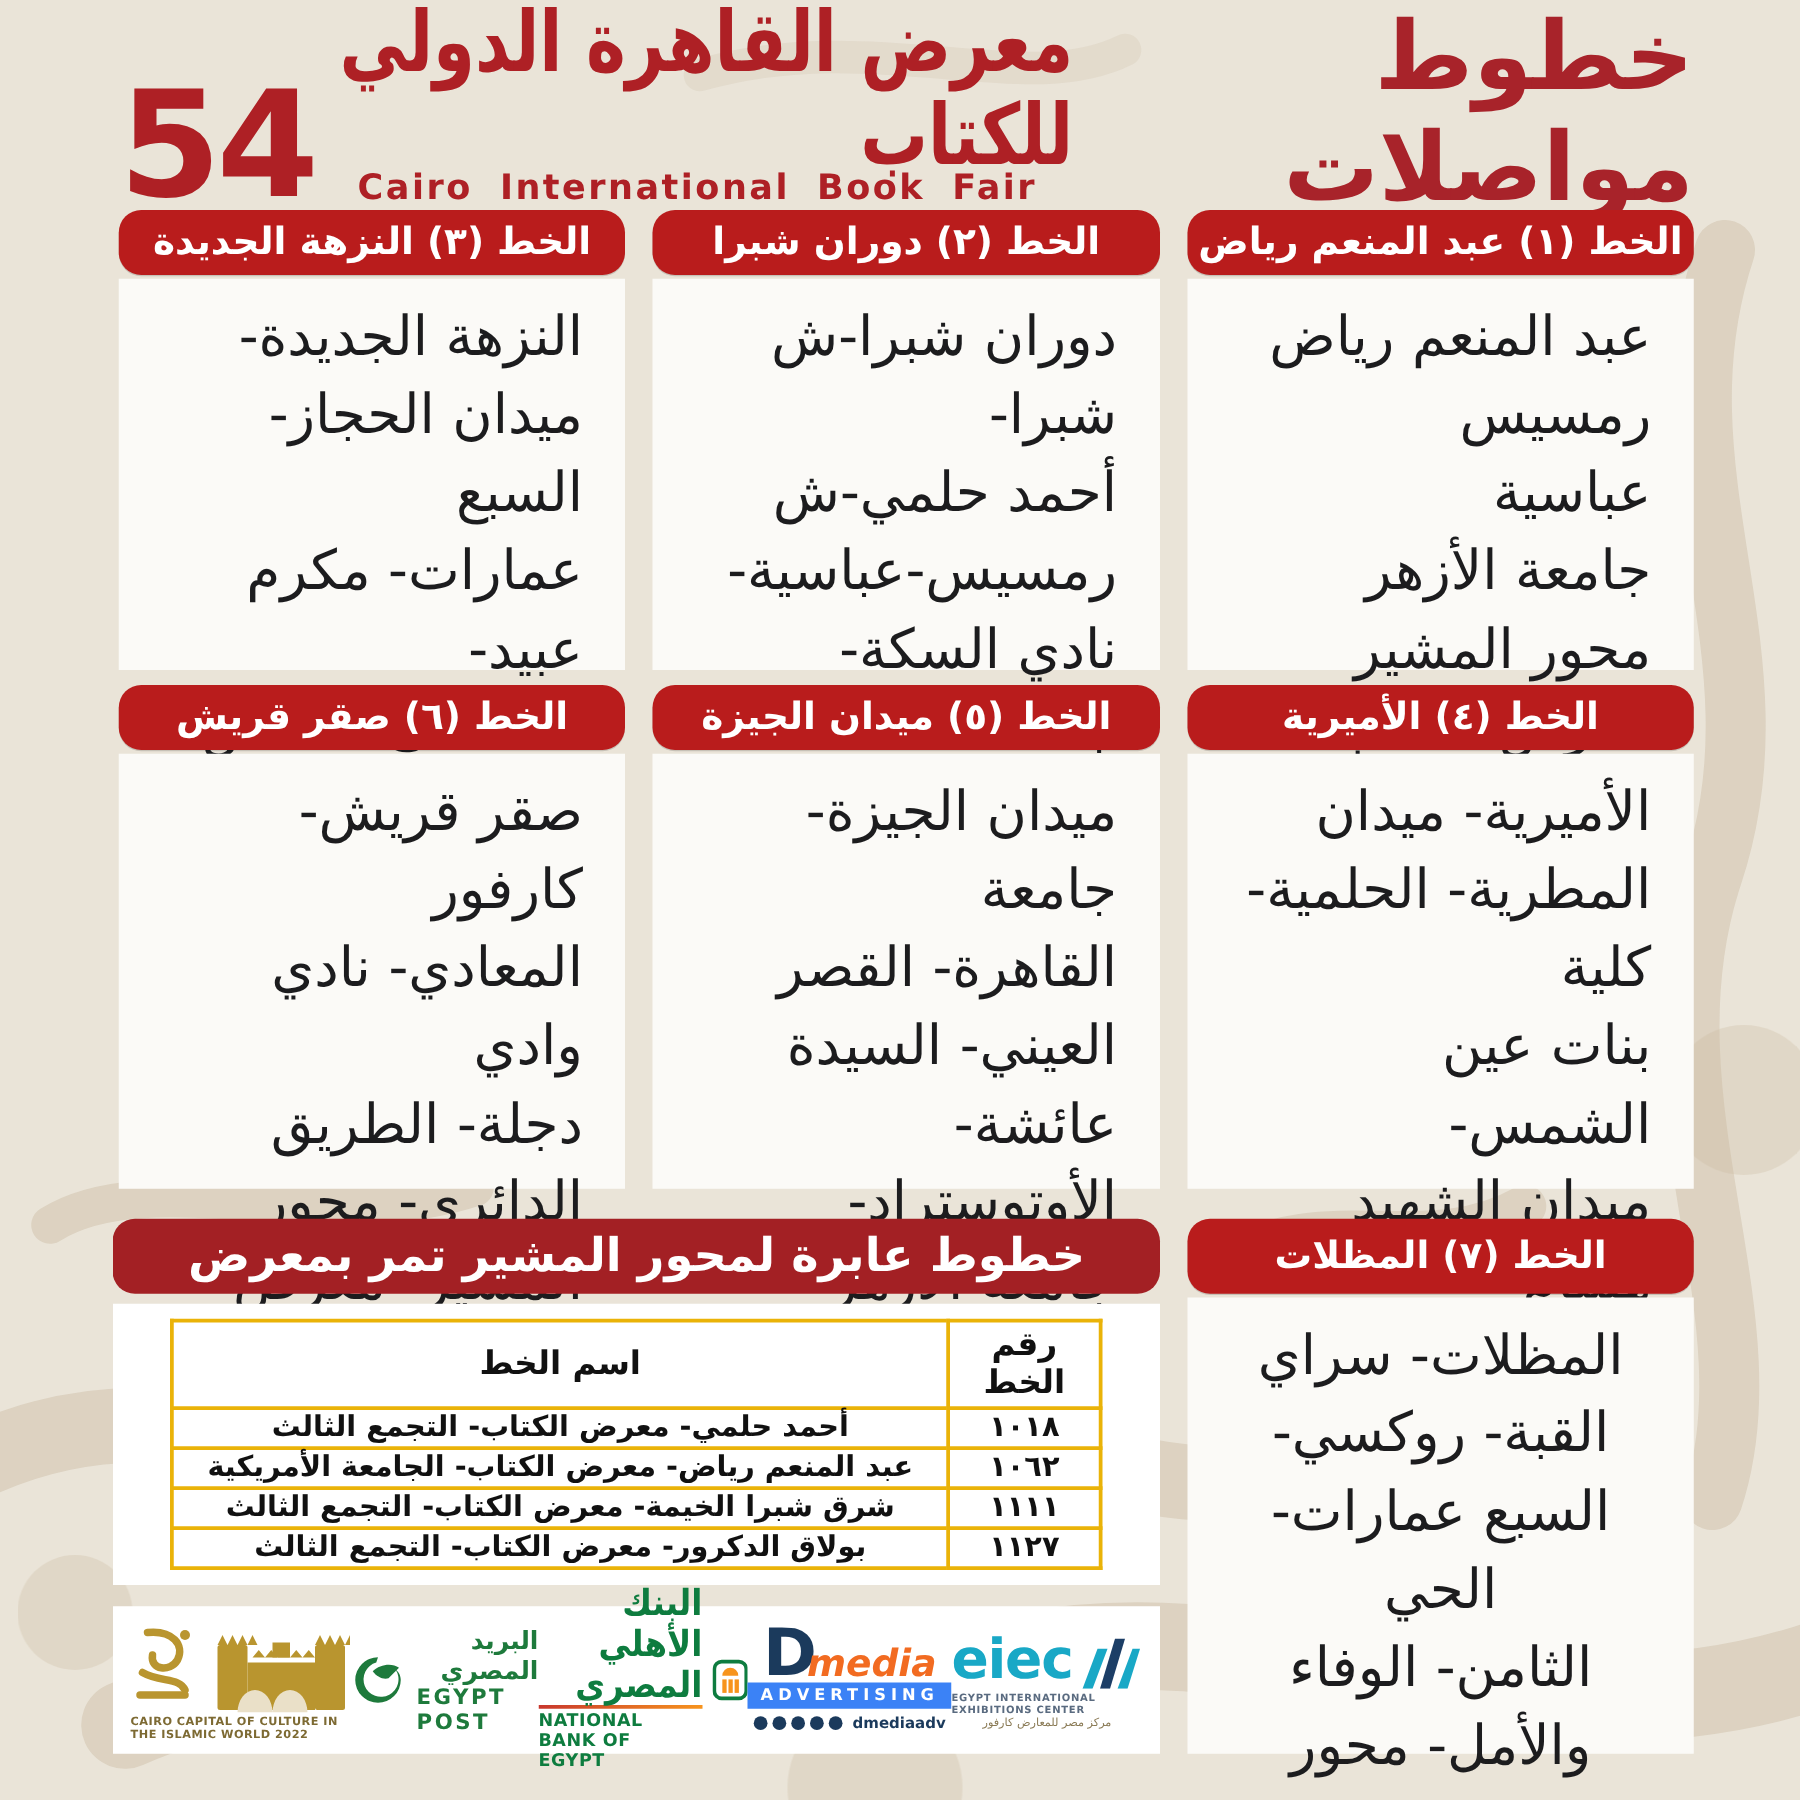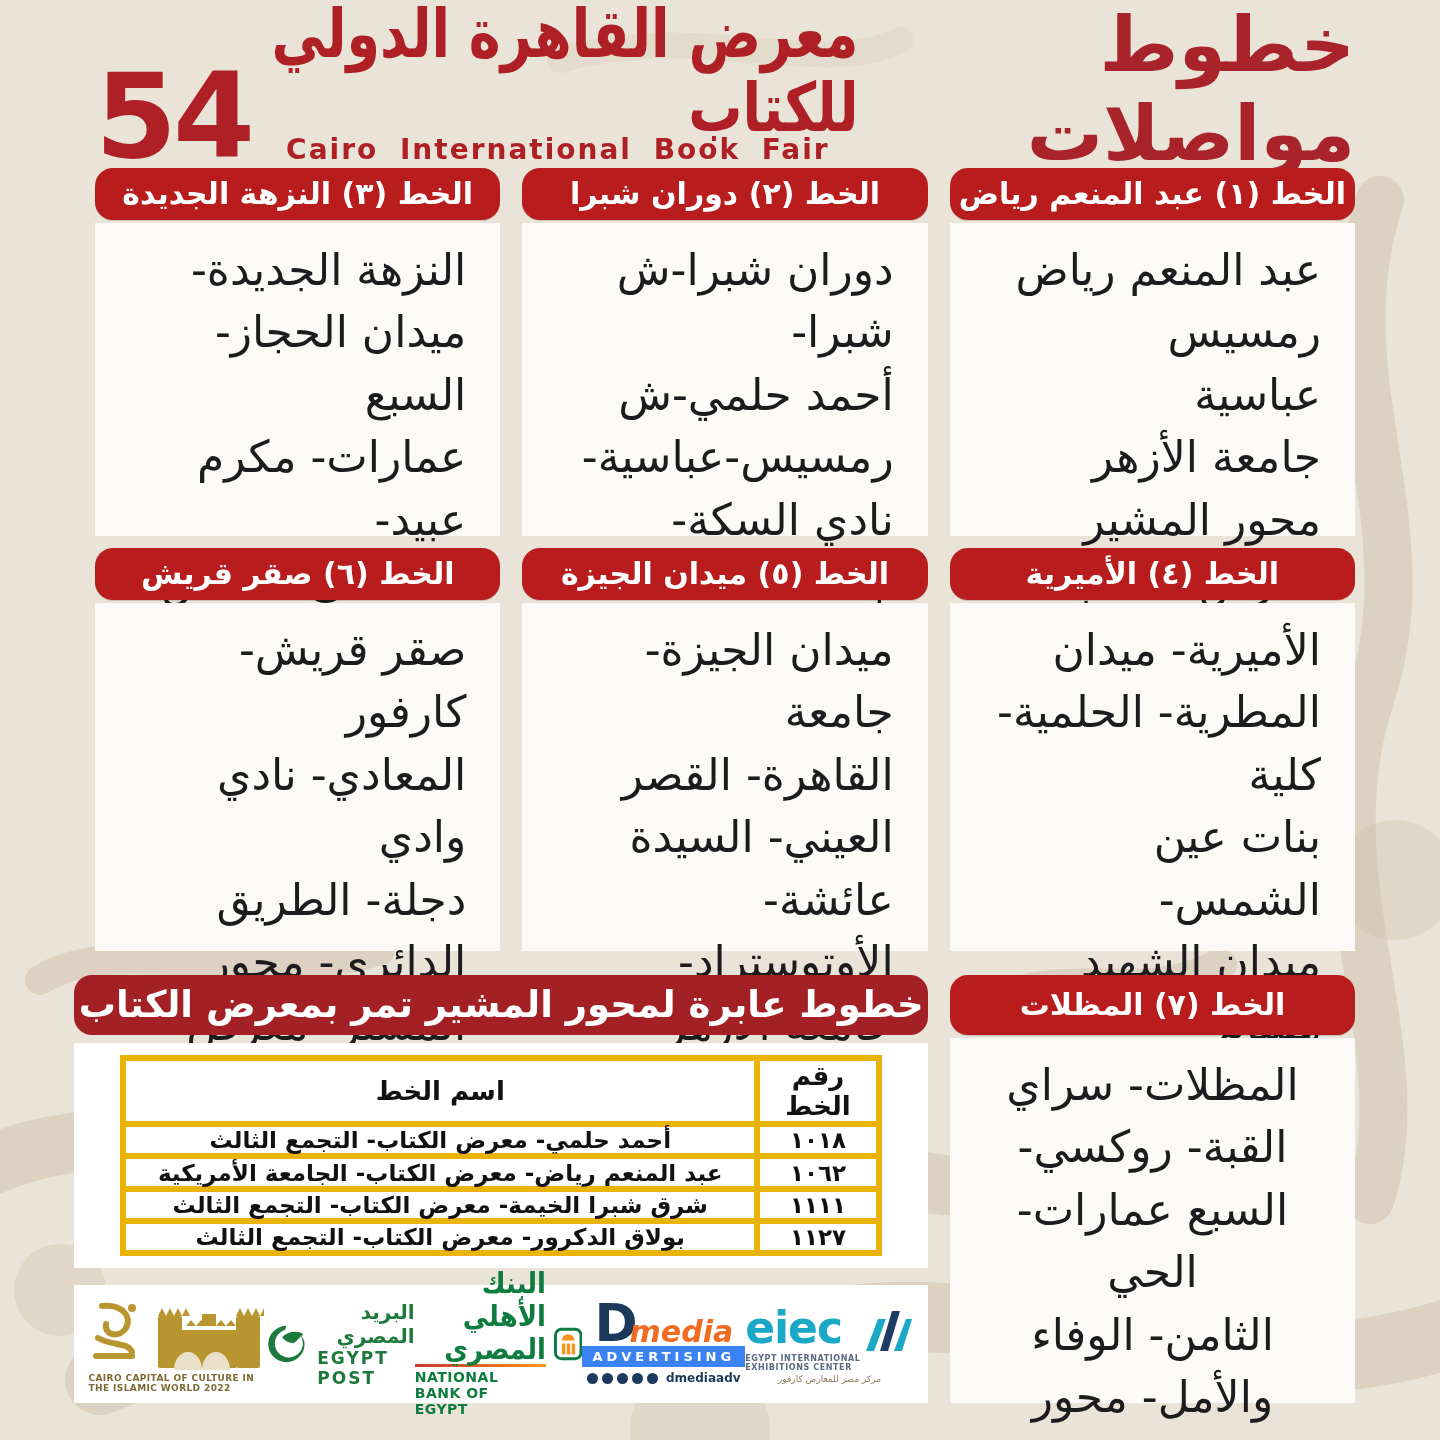--- a/index.html
+++ b/index.html
@@ -25,21 +25,21 @@
 
   
   .bottom{position:absolute;top:975px;left:95px;right:85px;display:flex;direction:rtl;gap:22px;}
   .col7{width:405px;flex:0 0 405px;}
   .col7 .pill{height:60px;line-height:60px;}
   .col7 .body{height:365px;text-align:center;}
   .leftcol{flex:1;display:flex;flex-direction:column;}
   .banner{background:#A32024;border-radius:18px;color:#fff;font-weight:bold;font-size:37px;text-align:center;height:60px;line-height:60px;direction:rtl;}
   .table-panel{background:#fff;margin-top:8px;height:225px;box-sizing:border-box;padding:12px 46px;}
   table.xing{width:100%;height:100%;border-collapse:collapse;direction:rtl;table-layout:fixed;}
-  table.xing th,table.xing td{border:6px solid #eab308;text-align:center;font-weight:bold;color:#111;padding:0 6px;}
+  table.xing th,table.xing td{border:3px solid #eab308;text-align:center;font-weight:bold;color:#111;padding:0 6px;}
   table.xing th{font-size:26px;}
   table.xing td{font-size:23px;}
   col.numcol{width:122px;}
   .logos{background:#fff;margin-top:17px;height:118px;display:flex;align-items:center;justify-content:space-between;direction:ltr;padding:0 14px;box-sizing:border-box;}
 
   
   .sp{display:flex;flex-direction:row;align-items:center;justify-content:center;}
   .cc-wrap{display:flex;flex-direction:column;align-items:center;}
   .cc-icons{display:flex;align-items:flex-end;gap:14px;height:74px;}
   .cc-caption{font-size:9px;font-weight:bold;color:#7d6a33;letter-spacing:.4px;margin-top:3px;}
@@ -54,21 +54,21 @@
   .nbe-en{font-size:14px;font-weight:bold;color:#0E7C3F;letter-spacing:.5px;}
   .dm{display:flex;flex-direction:column;align-items:center;}
   .dm-name{display:flex;align-items:flex-end;line-height:.8;}
   .dm-d{font-size:52px;font-weight:800;color:#1B3A5C;}
   .dm-media{font-size:30px;font-weight:bold;color:#F26B21;font-style:italic;margin-left:-8px;}
   .dm-bar{background:#3b82f6;color:#fff;font-size:13px;font-weight:bold;letter-spacing:4px;padding:3px 10px;margin-top:2px;}
   .dm-social{display:flex;align-items:center;gap:4px;margin-top:4px;}
   .dm-dot{width:11px;height:11px;border-radius:50%;background:#1B3A5C;display:inline-block;}
   .dm-handle{font-size:12px;font-weight:bold;color:#1B3A5C;margin-left:4px;}
   .eiec{display:flex;flex-direction:column;align-items:flex-start;}
-  .eiec-top{display:flex;align-items:center;gap:20px;}
+  .eiec-top{display:flex;align-items:center;gap:4px;}
   .eiec-name{font-size:44px;font-weight:800;color:#19A8C6;line-height:.9;letter-spacing:-1px;}
   .eiec-cap{font-size:8px;font-weight:bold;color:#5a6b80;letter-spacing:.6px;margin-top:3px;}
   .eiec-ar{font-size:9px;color:#8a7a55;direction:rtl;margin-top:2px;align-self:stretch;text-align:center;}
 </style>
 </head>
 <body>
 
 <div class="poster">
 
   <svg class="wm" viewBox="0 0 1440 1440" xmlns="http://www.w3.org/2000/svg">

